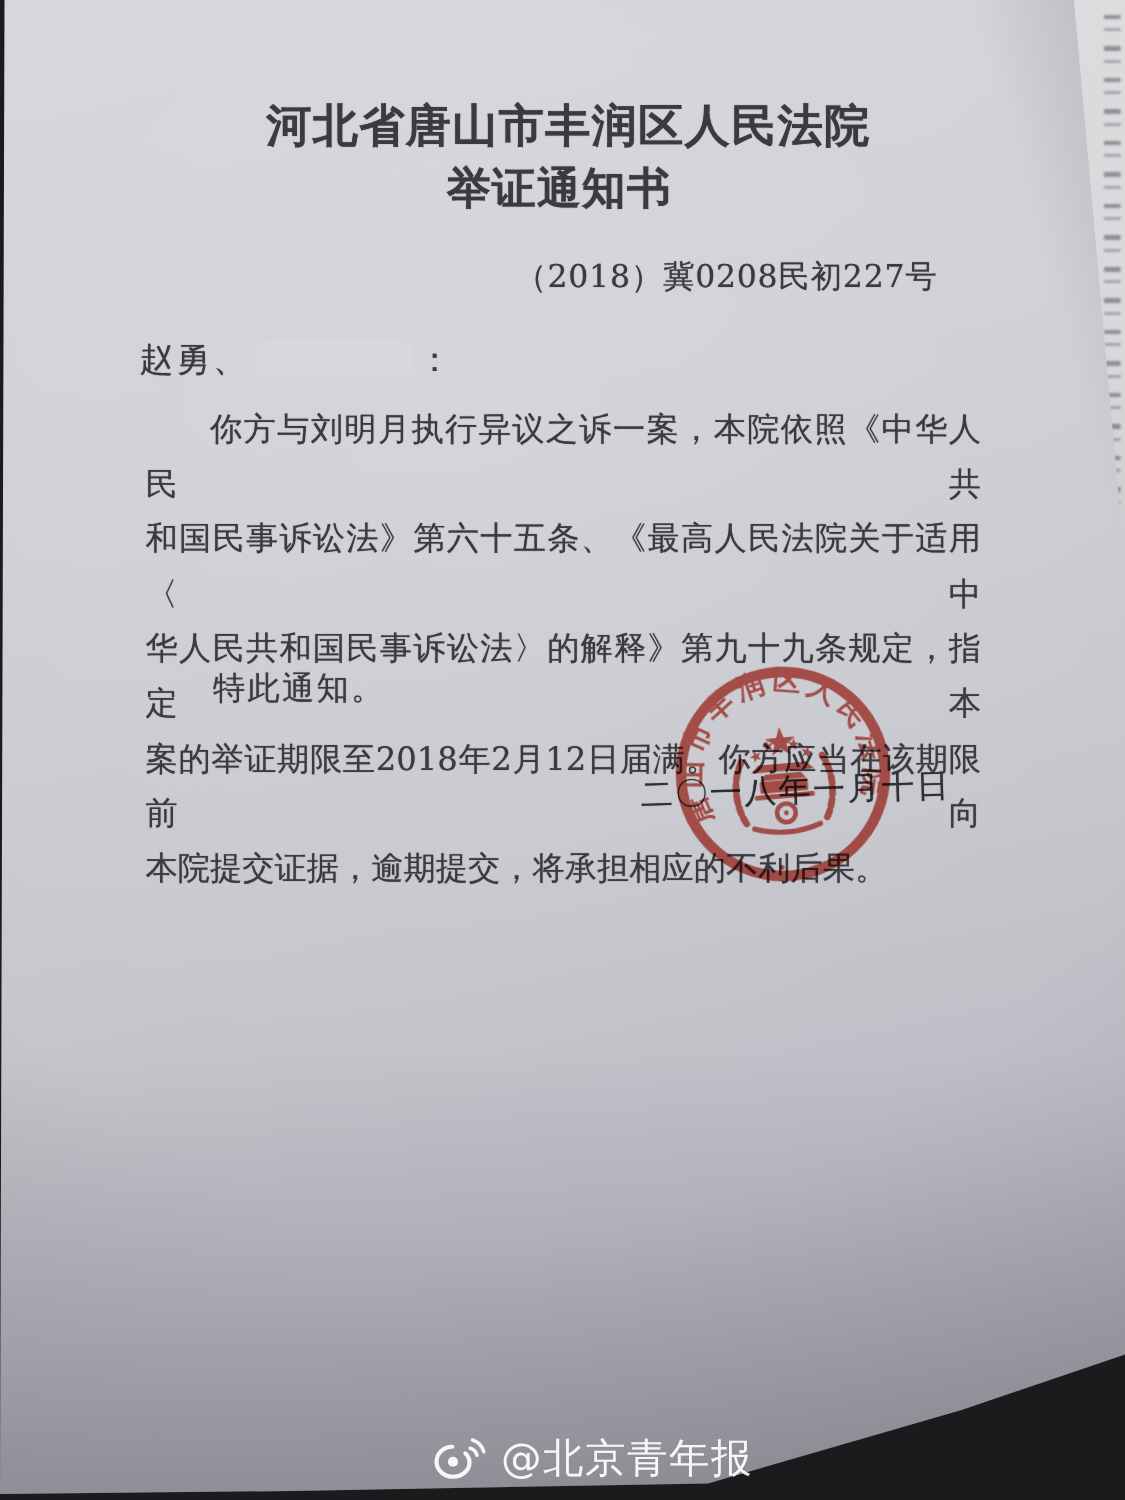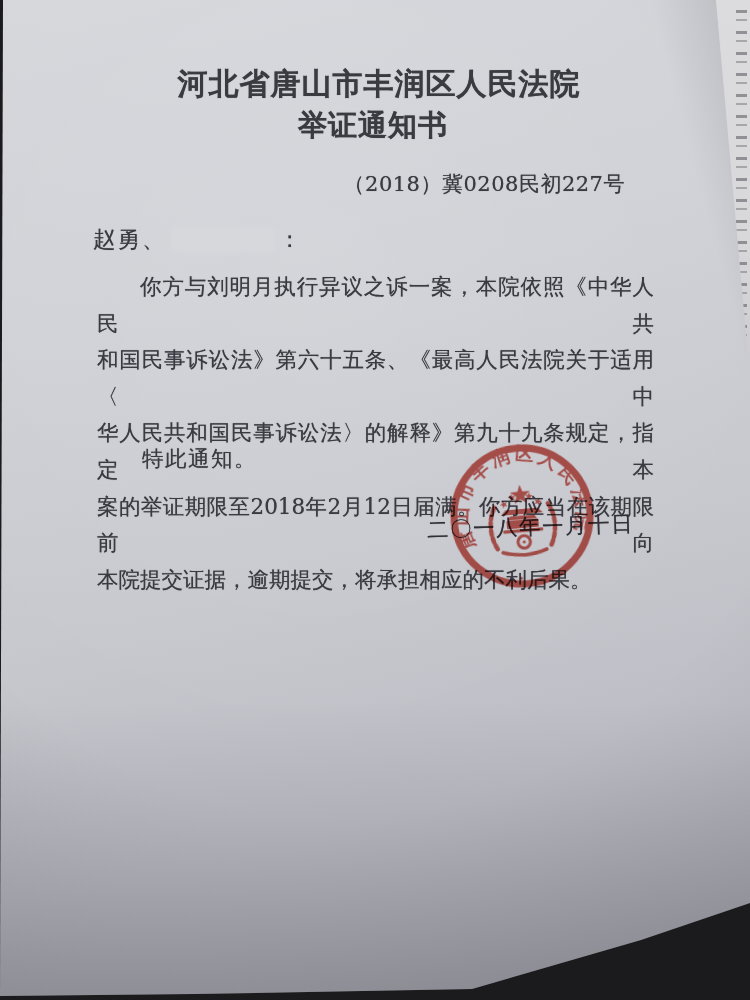--- a/index.html
+++ b/index.html
@@ -132,14 +132,25 @@
 
           <circle cx="-6" cy="62" r="1.6"></circle>
           <circle cx="-1" cy="66" r="1.1"></circle>
         </g>
       </svg>
     </div>
 
     <div class="vignette"></div>
   </div>
 
+  <div class="watermark">
+    <svg width="37" height="34" viewBox="0 0 37 34" xmlns="http://www.w3.org/2000/svg">
+      <g fill="none" stroke="rgba(255,255,255,.93)" stroke-linecap="round">
+        <path stroke-width="2.8" d="M13.5 9.5 C7.5 9.5 3 14 3 19.5 C3 25 8 29.5 14 29.5 C20 29.5 25 25.5 25 20 C25 17.5 24 15.5 22.3 14"></path>
+        <path stroke-width="2.4" d="M25.5 10.5 A6.5 6.5 0 0 1 30 15.2"></path>
+        <path stroke-width="2.4" d="M27 5 A11.5 11.5 0 0 1 34.5 12.8"></path>
+      </g>
+      <circle cx="14" cy="19.5" r="3.4" fill="rgba(255,255,255,.93)"></circle>
+    </svg>
+    <span class="wm-text">@北京青年报</span>
+  </div>
 
 </div>
 
 </body></html>

